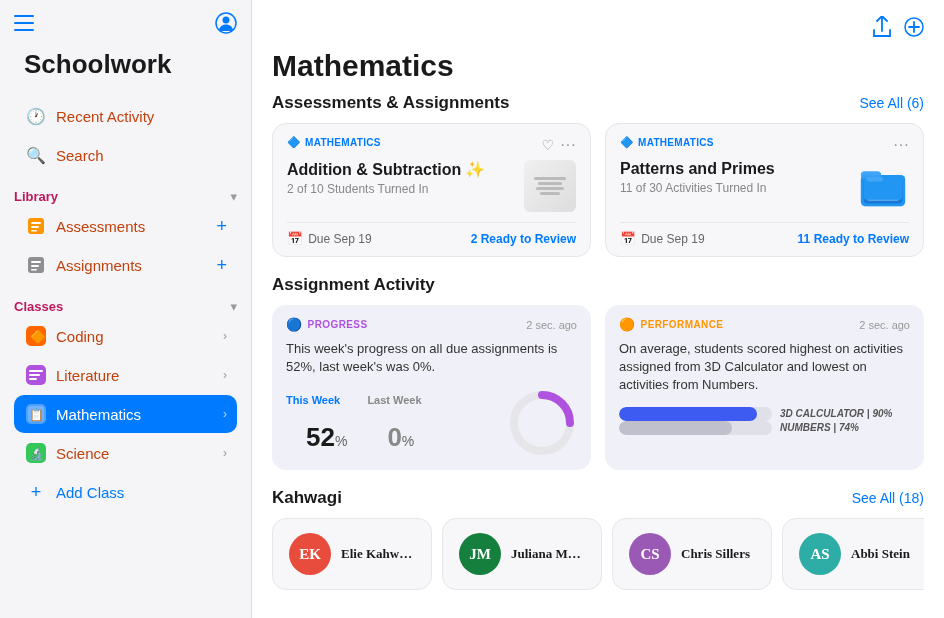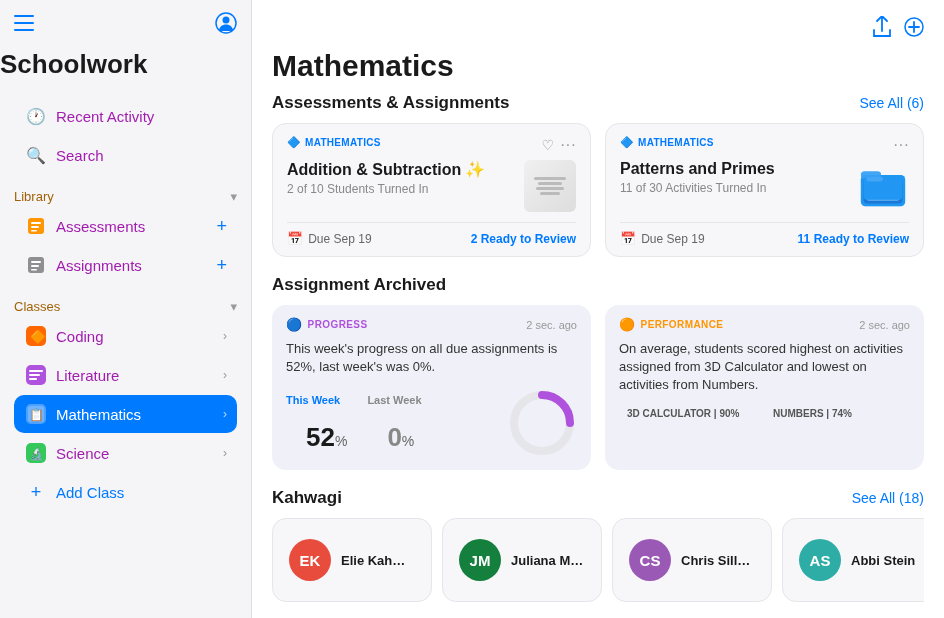--- a/index.html
+++ b/index.html
@@ -26,43 +26,43 @@
     .sidebar-top-bar {
       display: flex;
       align-items: center;
       justify-content: space-between;
       padding: 10px 12px 4px 12px;
     }
     .sidebar-title {
       font-size: 26px;
       font-weight: 700;
       color: #1a1a1a;
-      padding: 4px 14px 10px 0;
+      padding: 4px 14px 10px 24px;
     }
     .sidebar-icon-btn {
       background: none;
       border: none;
       cursor: pointer;
       color: #007aff;
       font-size: 18px;
       padding: 2px;
     }
     .sidebar-section {
       padding: 6px 14px 4px 14px;
     }
     .sidebar-section-header {
       display: flex;
       align-items: center;
       justify-content: space-between;
       padding: 4px 0 2px 0;
     }
     .sidebar-section-label {
       font-size: 13px;
-      font-weight: 400;
-      color: #a16207;
+      font-weight: 700;
+      color: #be185d;
       text-transform: none;
     }
     .chevron-icon {
       color: #999;
       font-size: 13px;
     }
     .sidebar-item {
       display: flex;
       align-items: center;
       padding: 7px 10px;
@@ -90,21 +90,21 @@
       display: flex;
       align-items: center;
       justify-content: center;
       font-size: 16px;
       flex-shrink: 0;
     }
     .sidebar-item-label {
       flex: 1;
       font-size: 15px;
       font-weight: 500;
-      color: #a21caf;
+      color: #c2410c;
     }
     .sidebar-item-chevron {
       font-size: 12px;
       color: #999;
     }
     .sidebar-item-add {
       font-size: 18px;
       color: #007aff;
     }
     .add-class-item {
@@ -348,23 +348,23 @@
       display: flex;
       justify-content: flex-end;
     }
     .donut-svg {
       width: 70px;
       height: 70px;
     }
 
     .perf-bars {
       display: flex;
-      flex-direction: row;
-      gap: 8px;
+      flex-direction: column;
       margin-top: 6px;
+      font-style: italic;
     }
     .perf-bar-row {
       display: flex;
       align-items: center;
       gap: 8px;
     }
     .perf-bar-track {
       flex: 1;
       height: 14px;
       background: #e0e0e8;
@@ -390,26 +390,27 @@
     .students-row {
       display: flex;
       gap: 10px;
       margin-top: 4px;
       overflow: hidden;
     }
     .student-card {
       background: #f7f7fa;
       border: 1px solid #e5e5ea;
       border-radius: 14px;
-      padding: 20px 16px;
+      padding: 14px 16px;
       display: flex;
       align-items: center;
       gap: 10px;
       min-width: 160px;
       flex: 1;
+      font-family: Liberation Serif, serif;
     }
     .student-avatar {
       width: 42px;
       height: 42px;
       border-radius: 50%;
       display: flex;
       align-items: center;
       justify-content: center;
       font-size: 15px;
       font-weight: 700;
@@ -646,21 +647,21 @@
         <div class="card-due">
           <span class="card-due-icon">📅</span>
           <span>Due Sep 19</span>
         </div>
         <span class="card-ready">11 Ready to Review</span>
       </div>
     </div>
   </div>
 
   <div class="section-header">
-    <span class="section-title">Assignment Archived</span>
+    <span class="section-title">Assignment Activity</span>
   </div>
 
   <div class="insights-row">
 
     <div class="insight-card">
       <div class="insight-header">
         <div class="insight-tag progress">
           <span class="insight-tag-icon">🔵</span>
           <span>PROGRESS</span>
         </div>

